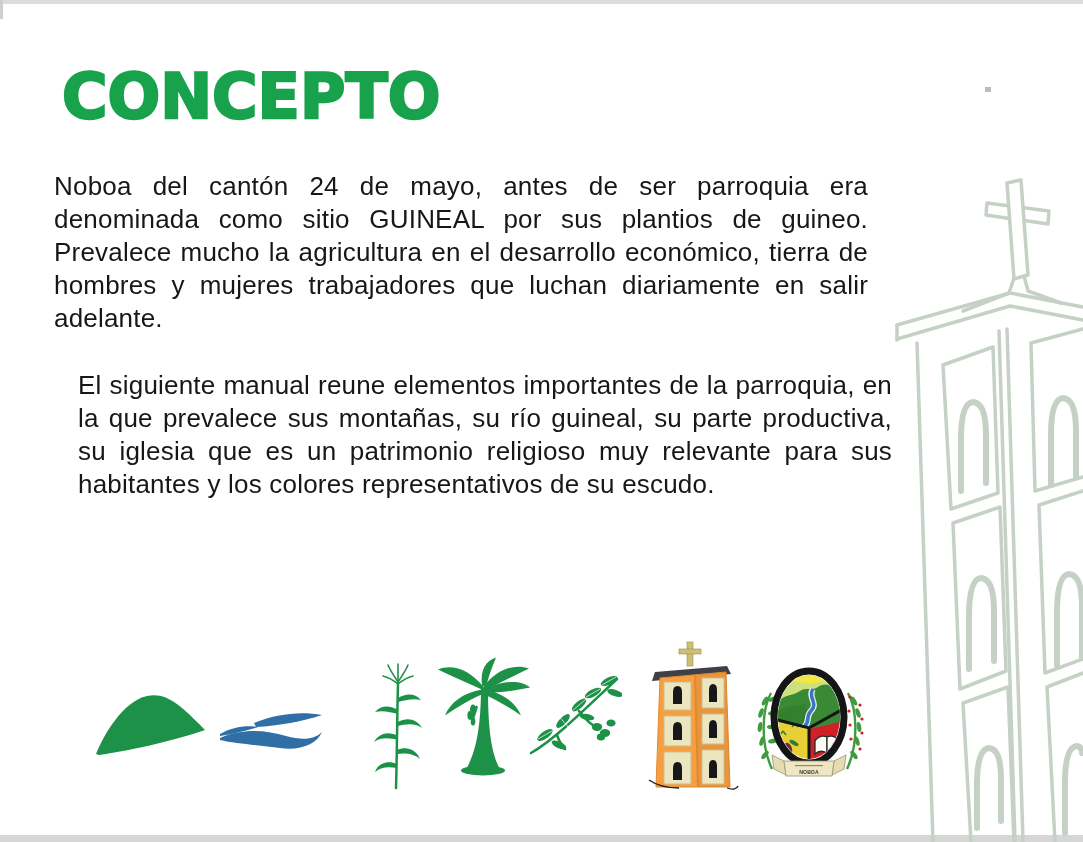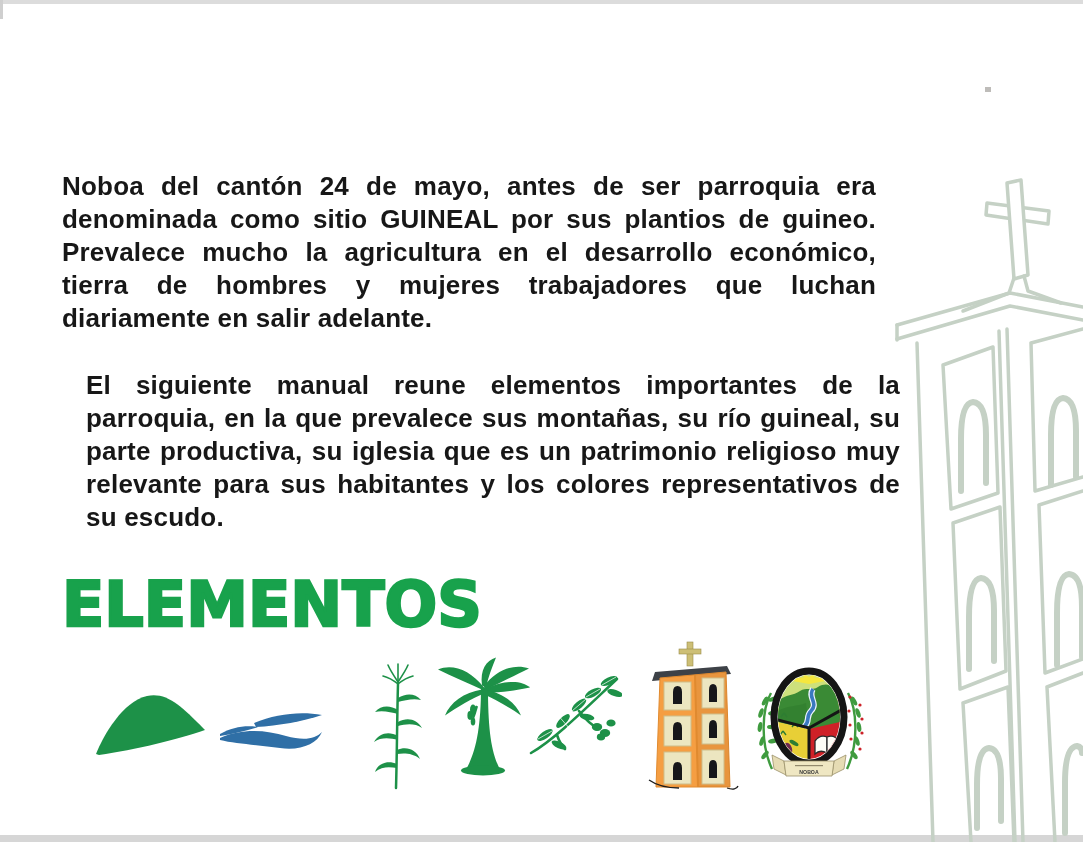--- a/index.html
+++ b/index.html
@@ -7,22 +7,22 @@
         font-family:"Liberation Sans",sans-serif;}
   .edge-top{position:absolute;top:0;left:0;width:1083px;height:4px;background:#dcdcdc;}
   .edge-bottom{position:absolute;left:0;top:835px;width:1083px;height:7px;background:#d6d6d6;}
   .edge-left{position:absolute;top:0;left:0;width:3px;height:19px;background:#cfcfcf;}
   .stray{position:absolute;left:985px;top:87px;width:6px;height:5px;background:#a8a5a2;opacity:.75;}
   .display-heading{position:absolute;margin:0;font-family:"DejaVu Sans","Liberation Sans",sans-serif;
         font-weight:800;font-size:62px;line-height:1;color:#18a24c;
         -webkit-text-stroke:2.4px #18a24c;letter-spacing:0px;}
   #h-concepto{left:62px;top:66px;}
   #h-elementos{left:62px;top:574px;}
-  .body-text{position:absolute;left:62px;width:814px;margin:0;font-size:26px;line-height:33px;
-        color:#171717;text-align:justify;text-justify:inter-word;letter-spacing:.2px;font-weight:bold;}
+  .body-text{position:absolute;left:54px;width:814px;margin:0;font-size:26px;line-height:33px;
+        color:#171717;text-align:justify;text-justify:inter-word;letter-spacing:.2px;}
   #para1{top:170px;}
   #para2{top:369px;margin-left:24px;}
   .sketch{position:absolute;left:893px;top:173px;width:190px;height:669px;}
   .elements-row{position:absolute;left:0;top:0;width:1083px;height:842px;pointer-events:none;}
   .el{position:absolute;}
   .el svg{display:block;width:100%;height:100%;}
   #el-mountain{left:93px;top:688px;width:115px;height:70px;}
   #el-river{left:218px;top:711px;width:105px;height:40px;}
   #el-corn{left:373px;top:660px;width:50px;height:130px;}
   #el-palm{left:436px;top:657px;width:95px;height:121px;}
@@ -62,26 +62,26 @@
         <path d="M138 170 L190 156 M142 318 L190 304 M138 170 L142 318"></path>
         <path d="M158 312 L158 262 Q158 226 170 225 Q183 226 183 258 L183 304" stroke-width="6"></path>
         <path d="M146 332 L190 318 M152 500 L190 486 M146 332 L152 500"></path>
         <path d="M164 492 L164 440 Q164 402 176 401 Q189 402 189 434 L189 484" stroke-width="6"></path>
         <path d="M154 514 L190 500 M154 514 L162 669"></path>
         <path d="M172 660 L172 610 Q172 574 184 573 Q189 574 189 580" stroke-width="6"></path>
       </g>
     </svg>
   </div>
 
+  <h1 id="h-concepto" class="display-heading">CONCEPTO</h1>
 
   <p id="para1" class="body-text">Noboa del cantón 24 de mayo, antes de ser parroquia era denominada como sitio GUINEAL por sus plantios de guineo. Prevalece mucho la agricultura en el desarrollo económico, tierra de hombres y mujeres trabajadores que luchan diariamente en salir adelante.</p>
 
   <p id="para2" class="body-text">El siguiente manual reune elementos importantes de la parroquia, en la que prevalece sus montañas, su río guineal, su parte productiva, su iglesia que es un patrimonio religioso muy relevante para sus habitantes y los colores representativos de su escudo.</p>
 
-  <h1 id="h-elementos" class="display-heading">ELEMENTOS</h1>
 
   <div class="elements-row">
 
     <div class="el" id="el-mountain">
       <svg viewBox="0 0 115 70">
         <path d="M3 66 C10 48 30 13 54 8 C74 4 88 18 110 40 L112 42 C86 51 42 62 6 67 Z" fill="#1d9148"></path>
       </svg>
     </div>
 
     <div class="el" id="el-river">

